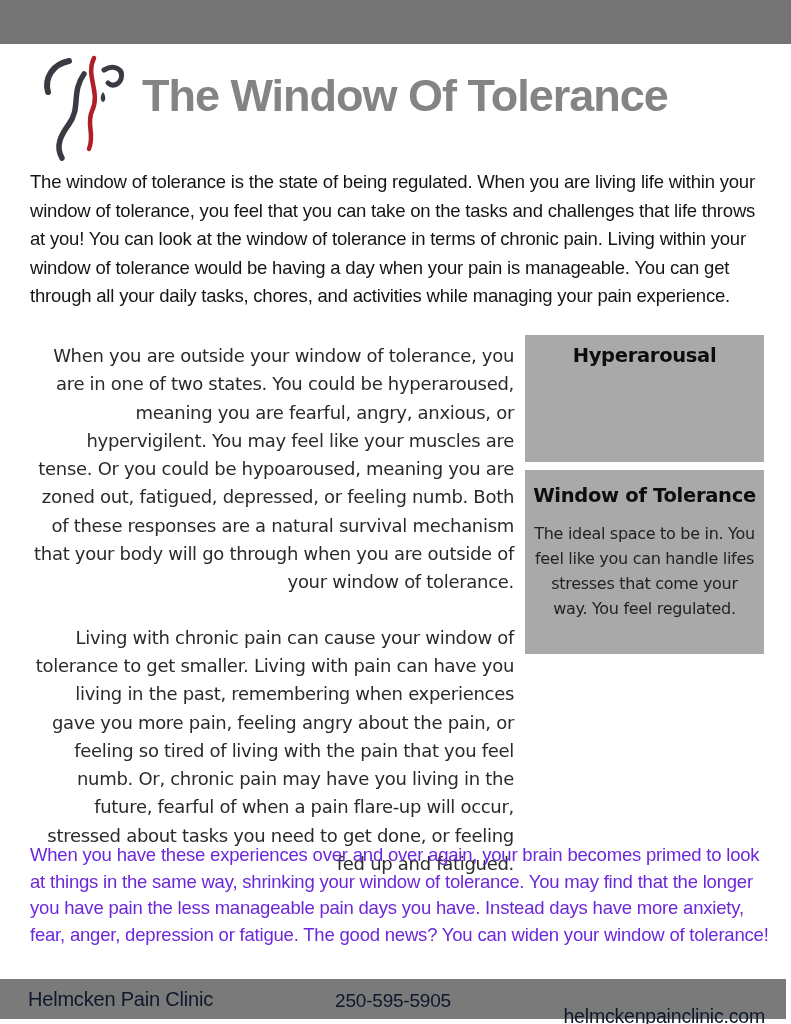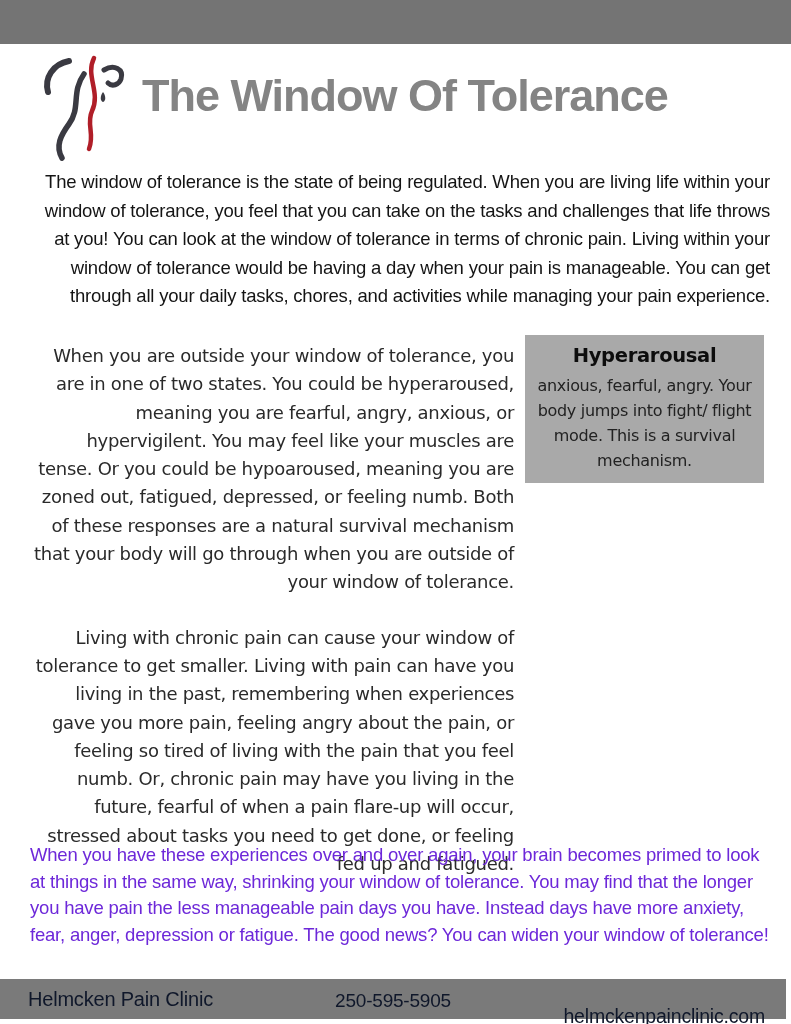--- a/index.html
+++ b/index.html
@@ -13,21 +13,21 @@
   .logo{
     position:absolute;left:34px;top:54px;width:102px;height:108px;
   }
   .page-title{
     position:absolute;left:142px;top:70px;width:630px;margin:0;
     font-family:"Liberation Sans",sans-serif;font-weight:bold;
     font-size:45px;letter-spacing:-1px;color:#848484;white-space:nowrap;
   }
   .intro{
     position:absolute;left:30px;top:168px;width:740px;margin:0;
-    font-size:18.5px;line-height:28.6px;letter-spacing:-0.2px;color:#141414;text-align:right;
+    font-size:18.5px;line-height:28.6px;letter-spacing:-0.2px;color:#141414;
   }
   .left-col{
     position:absolute;left:30px;top:342px;width:484px;
     font-family:"DejaVu Sans",sans-serif;font-size:18px;line-height:28.3px;
     letter-spacing:-0.3px;color:#2a2a2a;text-align:right;
   }
   .left-col p{margin:0 0 27px 0;}
   .boxes{
     position:absolute;left:525px;top:335px;width:239px;
     font-family:"DejaVu Sans",sans-serif;
@@ -82,21 +82,24 @@
 <p class="intro">The window of tolerance is the state of being regulated. When you are living life within your window of tolerance, you feel that you can take on the tasks and challenges that life throws at you! You can look at the window of tolerance in terms of chronic pain. Living within your window of tolerance would be having a day when your pain is manageable. You can get through all your daily tasks, chores, and activities while managing your pain experience.</p>
 
 <div class="left-col">
   <p>When you are outside your window of tolerance, you are in one of two states. You could be hyperaroused, meaning you are fearful, angry, anxious, or hypervigilent. You may feel like your muscles are tense. Or you could be hypoaroused, meaning you are zoned out, fatigued, depressed, or feeling numb. Both of these responses are a natural survival mechanism that your body will go through when you are outside of your window of tolerance.</p>
   <p>Living with chronic pain can cause your window of tolerance to get smaller. Living with pain can have you living in the past, remembering when experiences gave you more pain, feeling angry about the pain, or feeling so tired of living with the pain that you feel numb. Or, chronic pain may have you living in the future, fearful of when a pain flare-up will occur, stressed about tasks you need to get done, or feeling fed up and fatigued.</p>
 </div>
 
 <div class="boxes">
   <div class="state-box box-hyper">
     <p class="box-title">Hyperarousal</p>
-    <p class="box-body">anxious, fearful, angry. Your body jumps into fight/ flight mode. This is a survival mechanism.</p>
+  </div>
+  <div class="state-box box-wot">
+    <p class="box-title">Window of Tolerance</p>
+    <p class="box-body">The ideal space to be in. You feel like you can handle lifes stresses that come your way. You feel regulated.</p>
   </div>
 </div>
 
 <p class="closing">When you have these experiences over and over again, your brain becomes primed to look at things in the same way, shrinking your window of tolerance. You may find that the longer you have pain the less manageable pain days you have. Instead days have more anxiety, fear, anger, depression or fatigue. The good news? You can widen your window of tolerance!</p>
 
 <div class="footer-bar">
   <span class="clinic-name">Helmcken Pain Clinic</span>
   <span class="phone">250-595-5905</span>
   <span class="website">helmckenpainclinic.com</span>
 </div>

